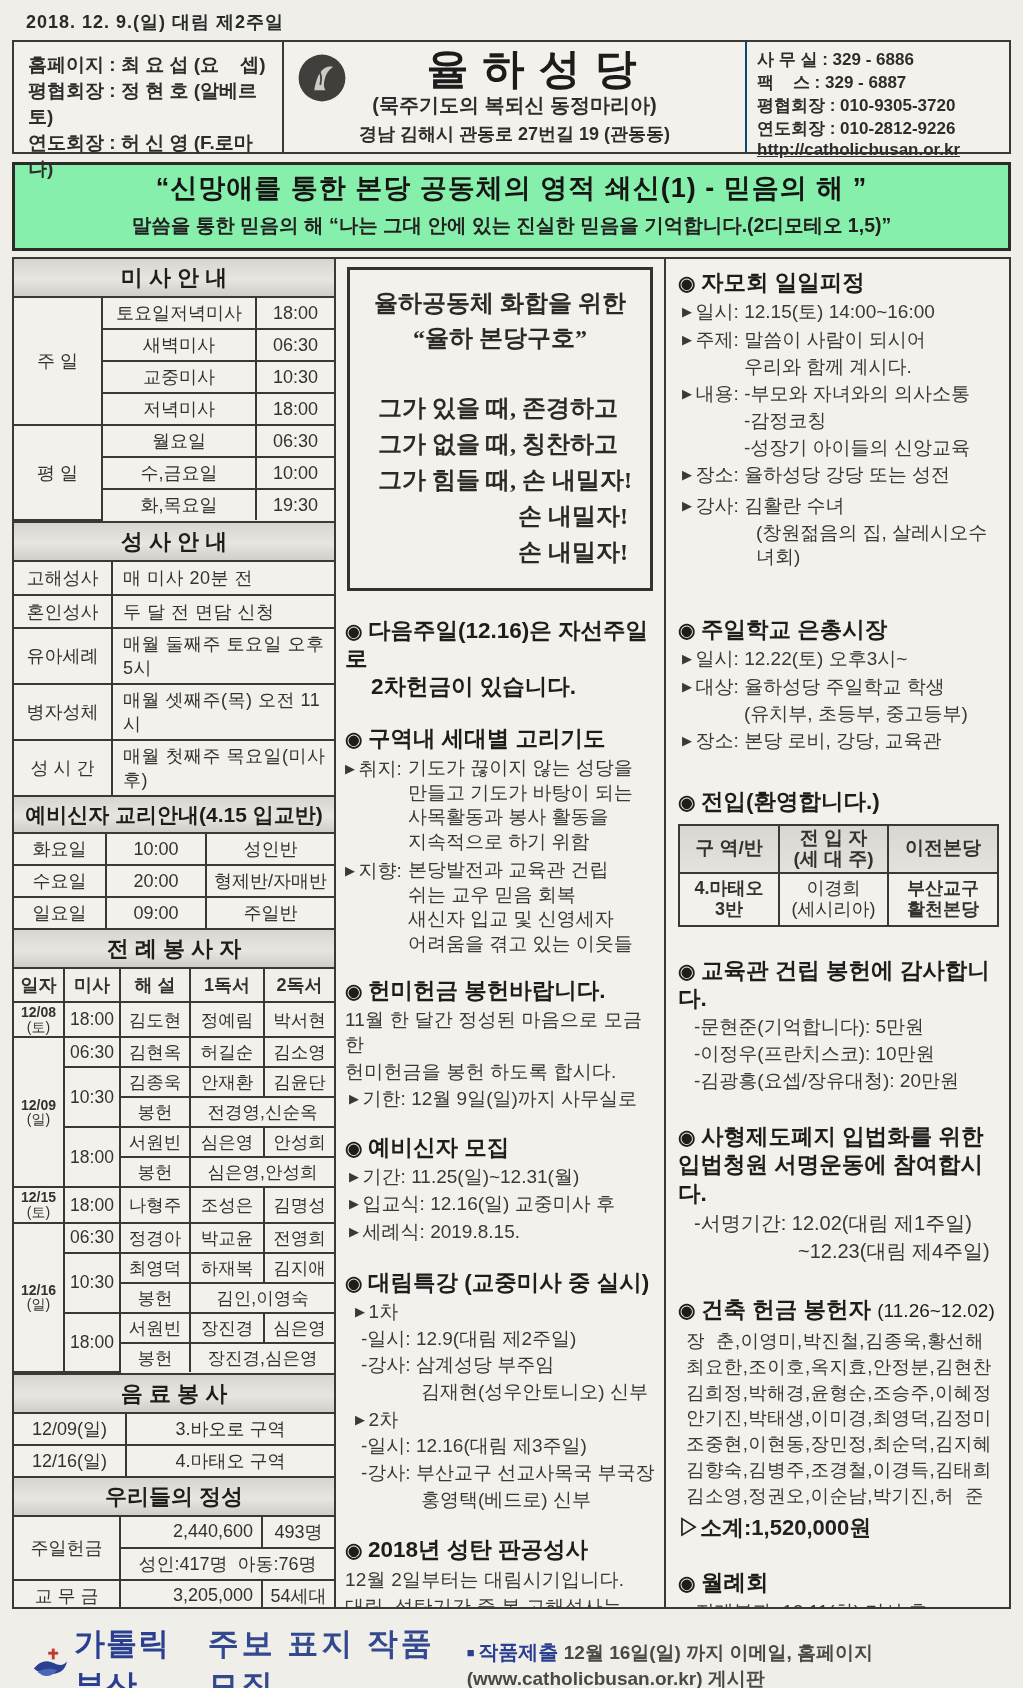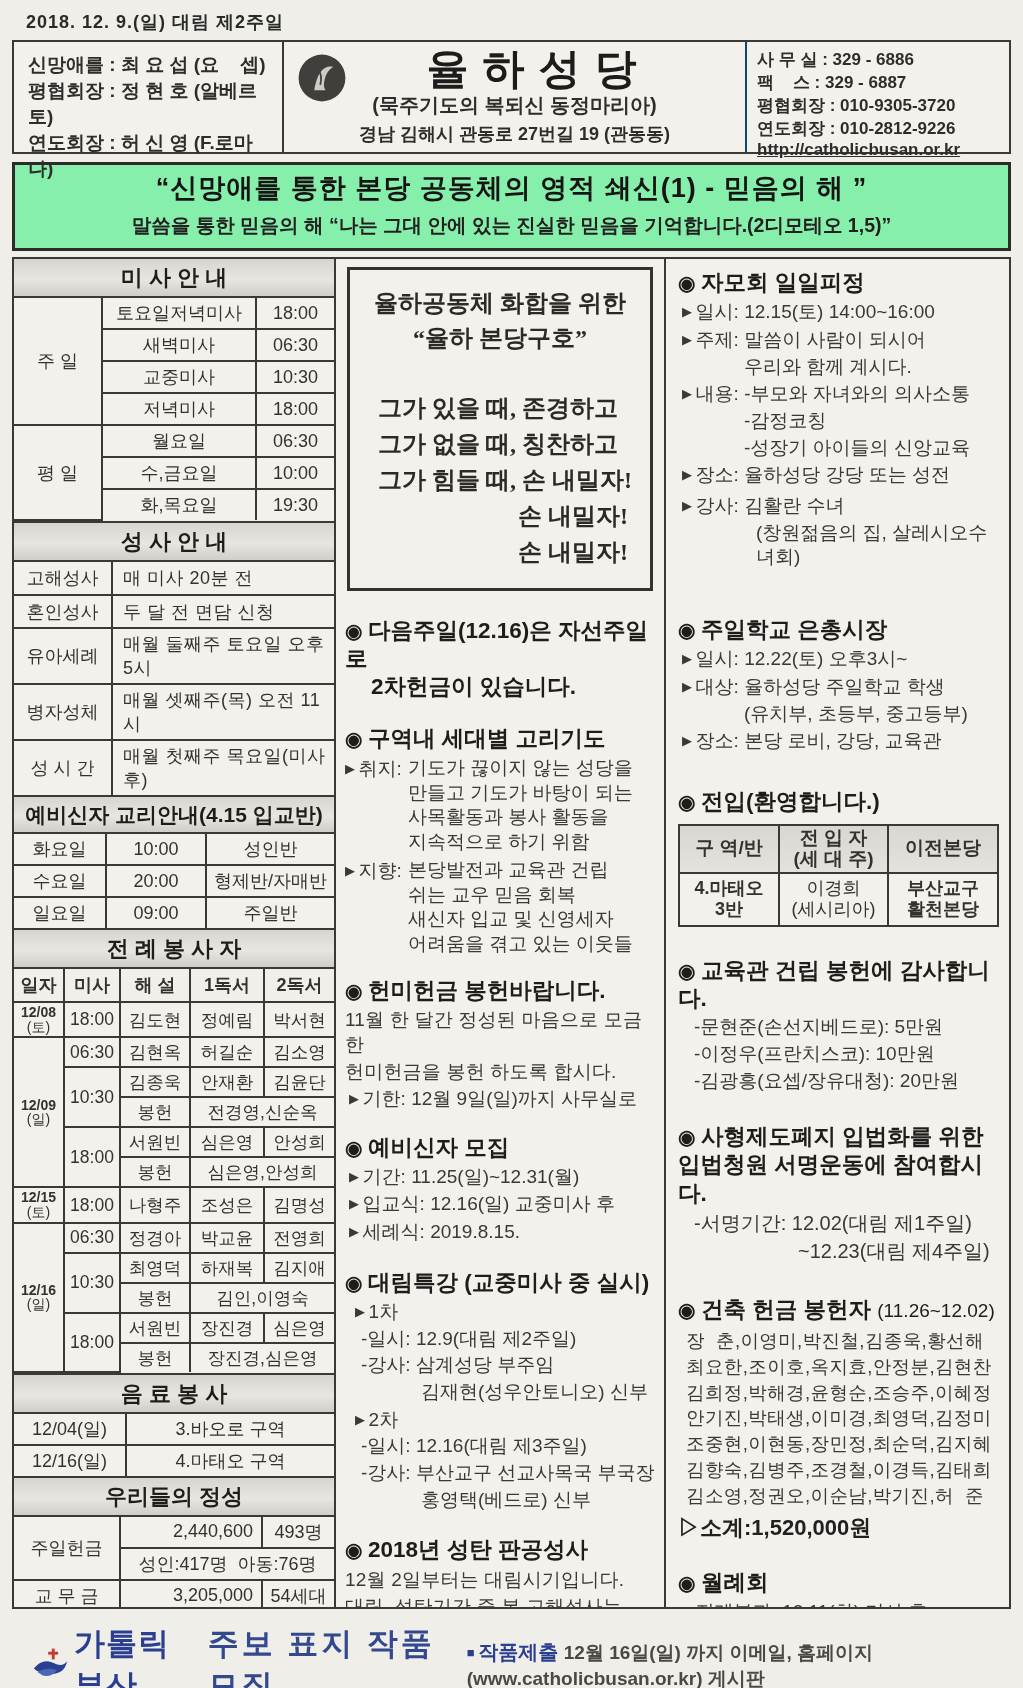--- a/index.html
+++ b/index.html
@@ -91,21 +91,21 @@
 </style>
 </head>
 <body>
 
 <div class="page">
 
   <div class="date-line">2018. 12. 9.(일) 대림 제2주일</div>
 
   <div class="header-box">
     <div class="h-left">
-      <div>신망애를 : 최 요 섭 (요    셉)</div>
+      <div>홈페이지 : 최 요 섭 (요    셉)</div>
       <div>평협회장 : 정 현 호 (알베르토)</div>
       <div>연도회장 : 허 신 영 (F.로마나)</div>
     </div>
     <div class="h-center">
       <span class="logo">
         <svg width="52" height="52" viewBox="0 0 60 60">
           <circle cx="30" cy="30" r="27" fill="#403f3c"></circle>
           <path d="M21 44 Q26 14 43 17 Q35 22 33 32 Q31 40 34 44 Z" fill="#dddcd6" opacity="0.9"></path>
           <path d="M25 20 Q31 26 28 38" stroke="#403f3c" stroke-width="2" fill="none"></path>
         </svg>
@@ -305,21 +305,21 @@
           <td style="border-bottom:none;">봉헌</td>
           <td colspan="2" style="border-bottom:none;">장진경,심은영</td>
         </tr>
       </tbody>
         </table>
 
       <div class="sec-title" style="border-top:2px solid #3a3936;">음 료 봉 사</div>
       <table>
         <tbody>
             <tr>
-              <td style="width:112px;border-top:none;height:28px;">12/04(일)</td>
+              <td style="width:112px;border-top:none;height:28px;">12/09(일)</td>
               <td style="border-top:none;">3.바오로 구역</td>
             </tr>
         <tr>
               <td style="border-bottom:none;height:28px;">12/16(일)</td>
               <td style="border-bottom:none;">4.마태오 구역</td>
             </tr>
       </tbody>
         </table>
 
       <div class="sec-title" style="border-top:2px solid #3a3936;">우리들의 정성</div>
@@ -467,21 +467,21 @@
                   <div style="font-weight:bold;">부산교구</div>
                   <div style="font-weight:bold;">활천본당</div>
                 </td>
           </tr>
         </tbody>
           </table>
       </div>
 
       <div class="notice" style="margin-top:30px;">
         <div class="n-head">교육관 건립 봉헌에 감사합니다.</div>
-        <div class="dash">-문현준(손선지베드로): 5만원</div>
+        <div class="dash">-문현준(기억합니다): 5만원</div>
         <div class="dash">-이정우(프란치스코): 10만원</div>
         <div class="dash">-김광흥(요셉/장유대청): 20만원</div>
       </div>
 
       <div class="notice" style="margin-top:30px;">
         <div class="n-head">사형제도폐지 입법화를 위한</div>
         <div class="n-head2">입법청원 서명운동에 참여합시다.</div>
         <div class="dash" style="font-size:20px;">-서명기간: 12.02(대림 제1주일)</div>
         <div class="dash" style="font-size:20px;padding-left:120px;">~12.23(대림 제4주일)</div>
       </div>

